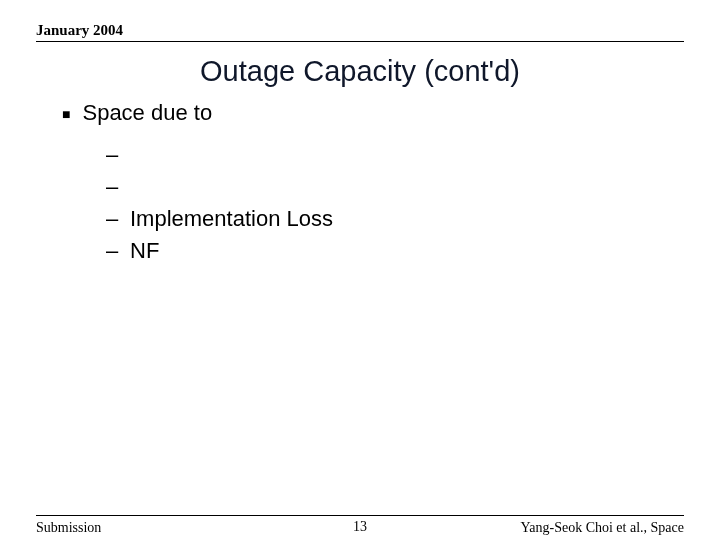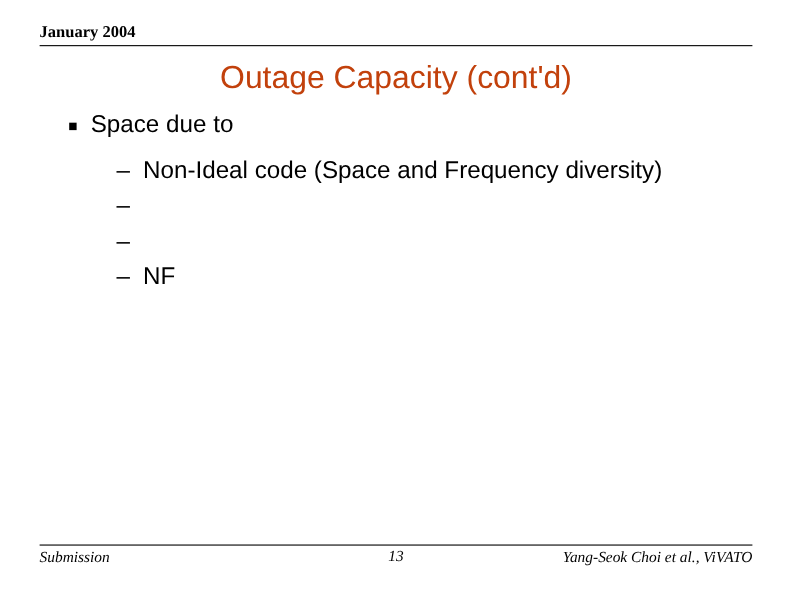--- a/index.html
+++ b/index.html
@@ -1,27 +1,27 @@
 <!DOCTYPE html>
 <html><head>
 <meta charset="utf-8">
 <style>
   * { margin: 0; padding: 0; box-sizing: border-box; }
   html, body { width: 720px; height: 540px; background: #fff; font-family: "Times New Roman", Times, serif; color: #000; }
   .slide { position: relative; width: 720px; height: 540px; padding-left: 25px; }
   .header { position: absolute; left: 36px; right: 36px; top: 22px; }
   .hr-top { border-bottom: 1.5px solid #000; padding-bottom: 2px; display: flex; justify-content: space-between; font-weight: bold; font-size: 15px; }
-  .title { position: absolute; left: 0; right: 0; top: 55px; text-align: center; font-family: Verdana, Geneva, sans-serif; font-size: 29px; color: #c2410c; }
+  .title { position: absolute; left: 0; right: 0; top: 55px; text-align: center; font-family: Verdana, Geneva, sans-serif; font-size: 29px; color: #0f172a; }
   .content { position: absolute; left: 62px; right: 36px; top: 100px; font-family: Verdana, Geneva, sans-serif; font-size: 22px; color: #000; }
   .bullet { display: flex; gap: 12px; margin-bottom: 14px; }
   .bullet .sym { font-family: Arial, sans-serif; font-size: 14px; line-height: 28px; }
   .sublist { margin-left: 44px; margin-top: 4px; }
   .subitem { display: flex; gap: 10px; margin-bottom: 6px; }
   .subitem .dash { width: 14px; text-align: left; }
-  .footer { position: absolute; left: 36px; right: 36px; bottom: 24px; font-style: italic; }
+  .footer { position: absolute; left: 36px; right: 36px; bottom: 4px; }
   .hr-bot { border-top: 1.5px solid #000; padding-top: 4px; display: flex; justify-content: space-between; font-size: 14px; }
   .pagenum { position: absolute; left: 0; right: 0; text-align: center; top: 4px; font-size: 14px; }
 </style>
 </head>
 <body>
 
 <div class="slide">
 
   <div class="header">
     <div class="hr-top">
@@ -32,36 +32,36 @@
   <div class="title">Outage Capacity (cont'd)</div>
 
   <div class="content">
     <div class="bullet">
       <span class="sym">■</span>
       <span>Space due to</span>
     </div>
     <div class="sublist">
       <div class="subitem">
         <span class="dash">–</span>
-        <span>Non-Ideal code (Space and Frequency diversity)</span>
       </div>
       <div class="subitem">
         <span class="dash">–</span>
       </div>
       <div class="subitem">
         <span class="dash">–</span>
+        <span>Implementation Loss</span>
       </div>
       <div class="subitem">
         <span class="dash">–</span>
         <span>NF</span>
       </div>
     </div>
   </div>
 
   <div class="footer">
     <div class="hr-bot">
       <span>Submission</span>
-      <span>Yang-Seok Choi et al., ViVATO</span>
+      <span>Yang-Seok Choi et al., Space</span>
       <span class="pagenum">13</span>
     </div>
   </div>
 
 </div>
 
 </body></html>

